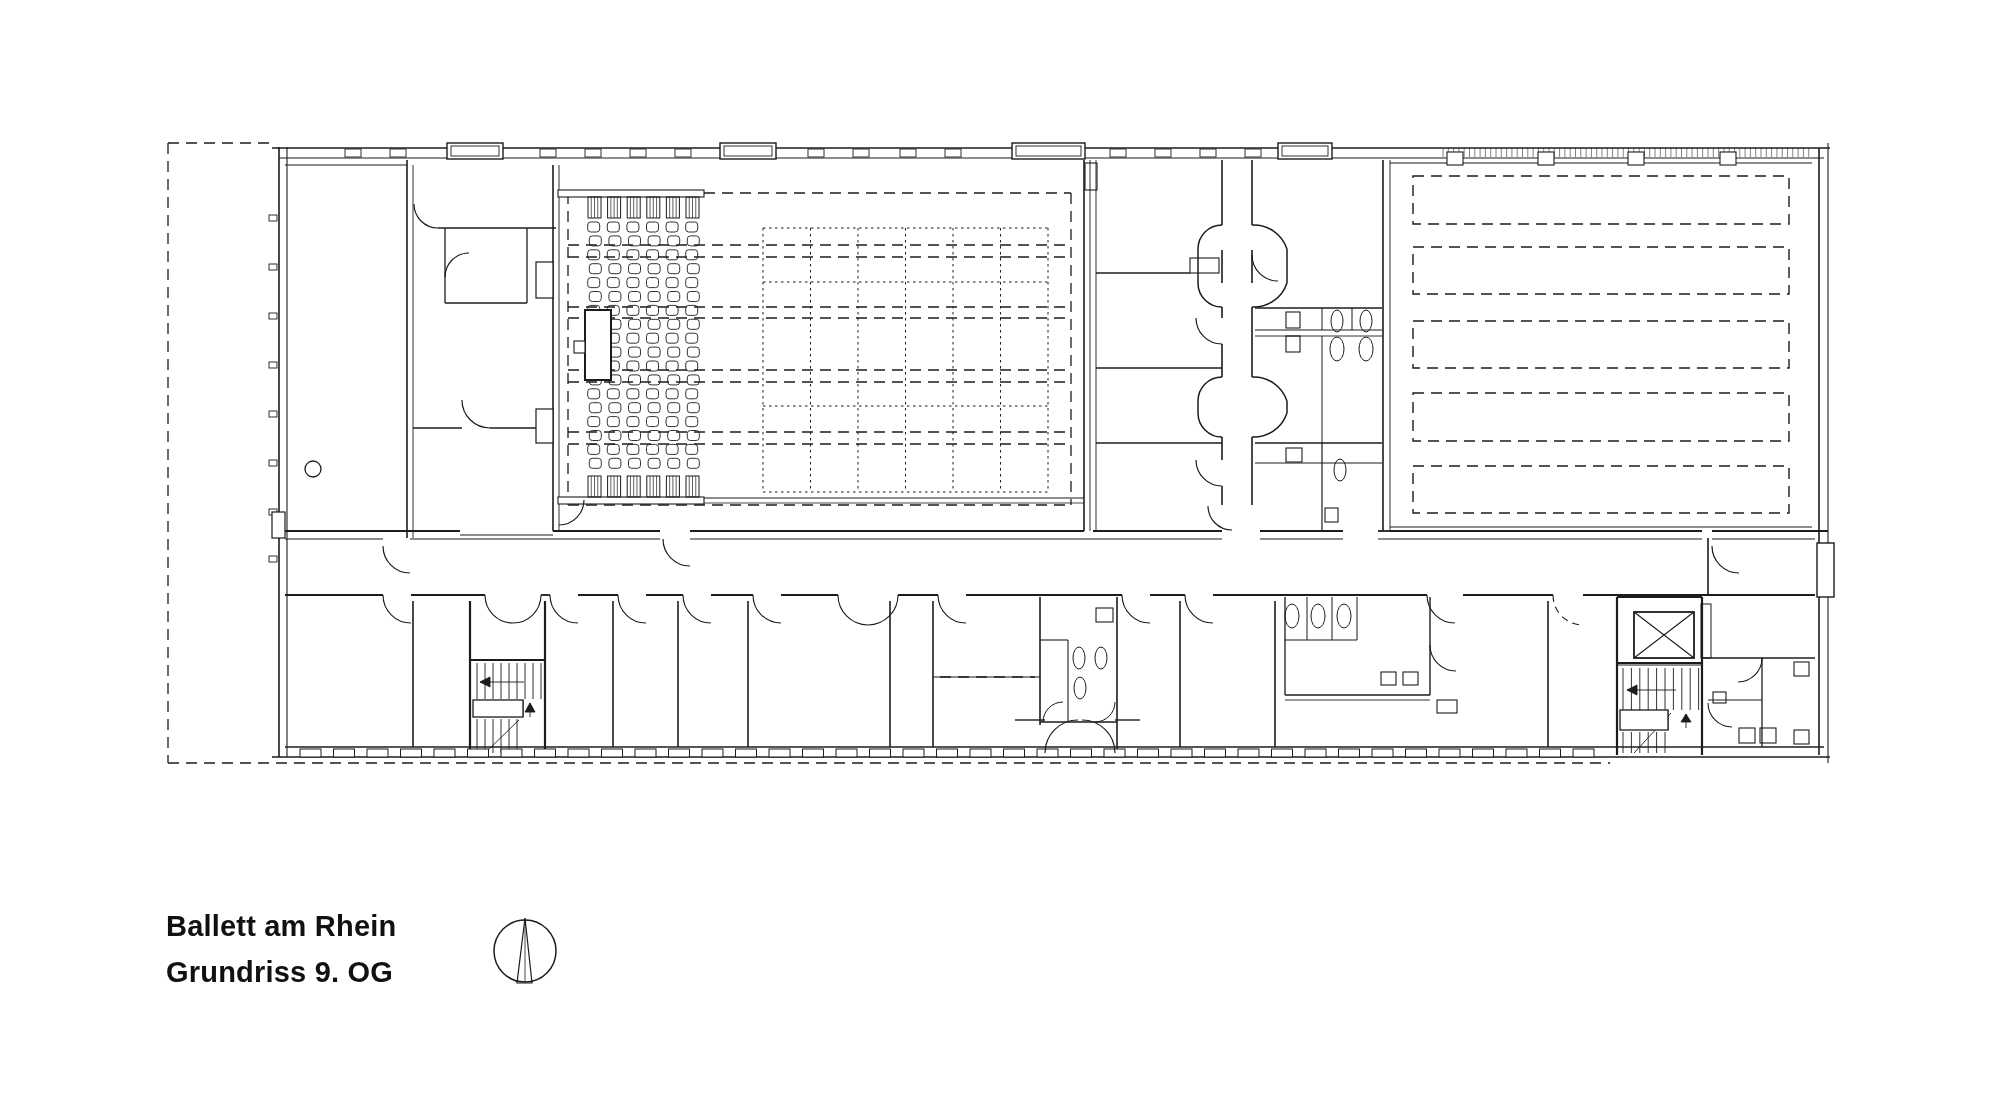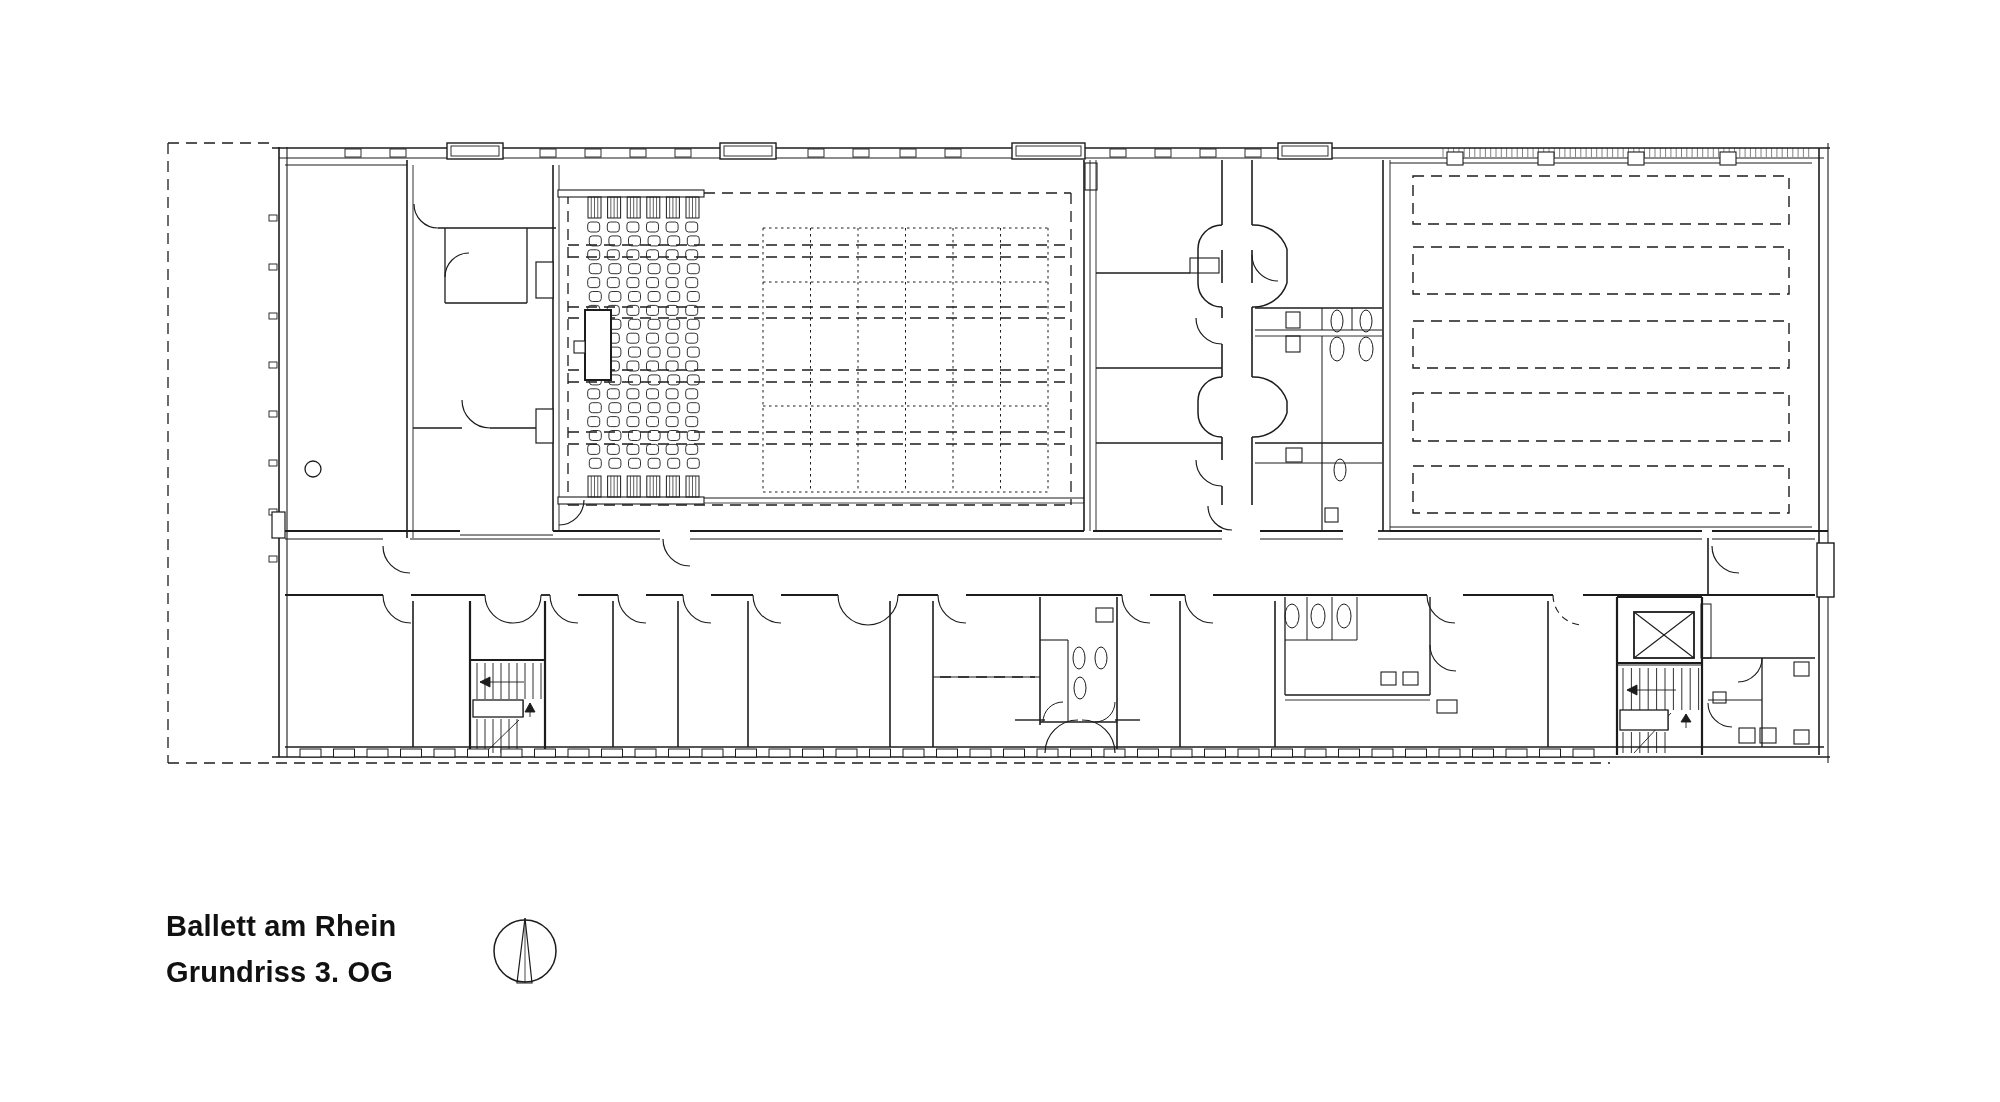--- a/index.html
+++ b/index.html
@@ -608,15 +608,15 @@
         <polygon points="1686,714 1681,722 1691,722" fill="#1c1c1c" stroke="#1c1c1c" stroke-width="0.9"></polygon>
       </g>
       <g>
         <circle cx="525" cy="951" r="31" fill="none" stroke="#1c1c1c" stroke-width="1.5"></circle>
         <polygon points="525,918 517,983 532,983" fill="none" stroke="#1c1c1c" stroke-width="1.2"></polygon>
         <line x1="525" y1="918" x2="525" y2="983" stroke="#1c1c1c" stroke-width="0.8" stroke-linecap="butt"></line>
       </g>
     </svg>
   <div class="title-block">
     <div>Ballett am Rhein</div>
-    <div>Grundriss 3. OG</div>
+    <div>Grundriss 9. OG</div>
   </div>
 </div>
 
 </body></html>

